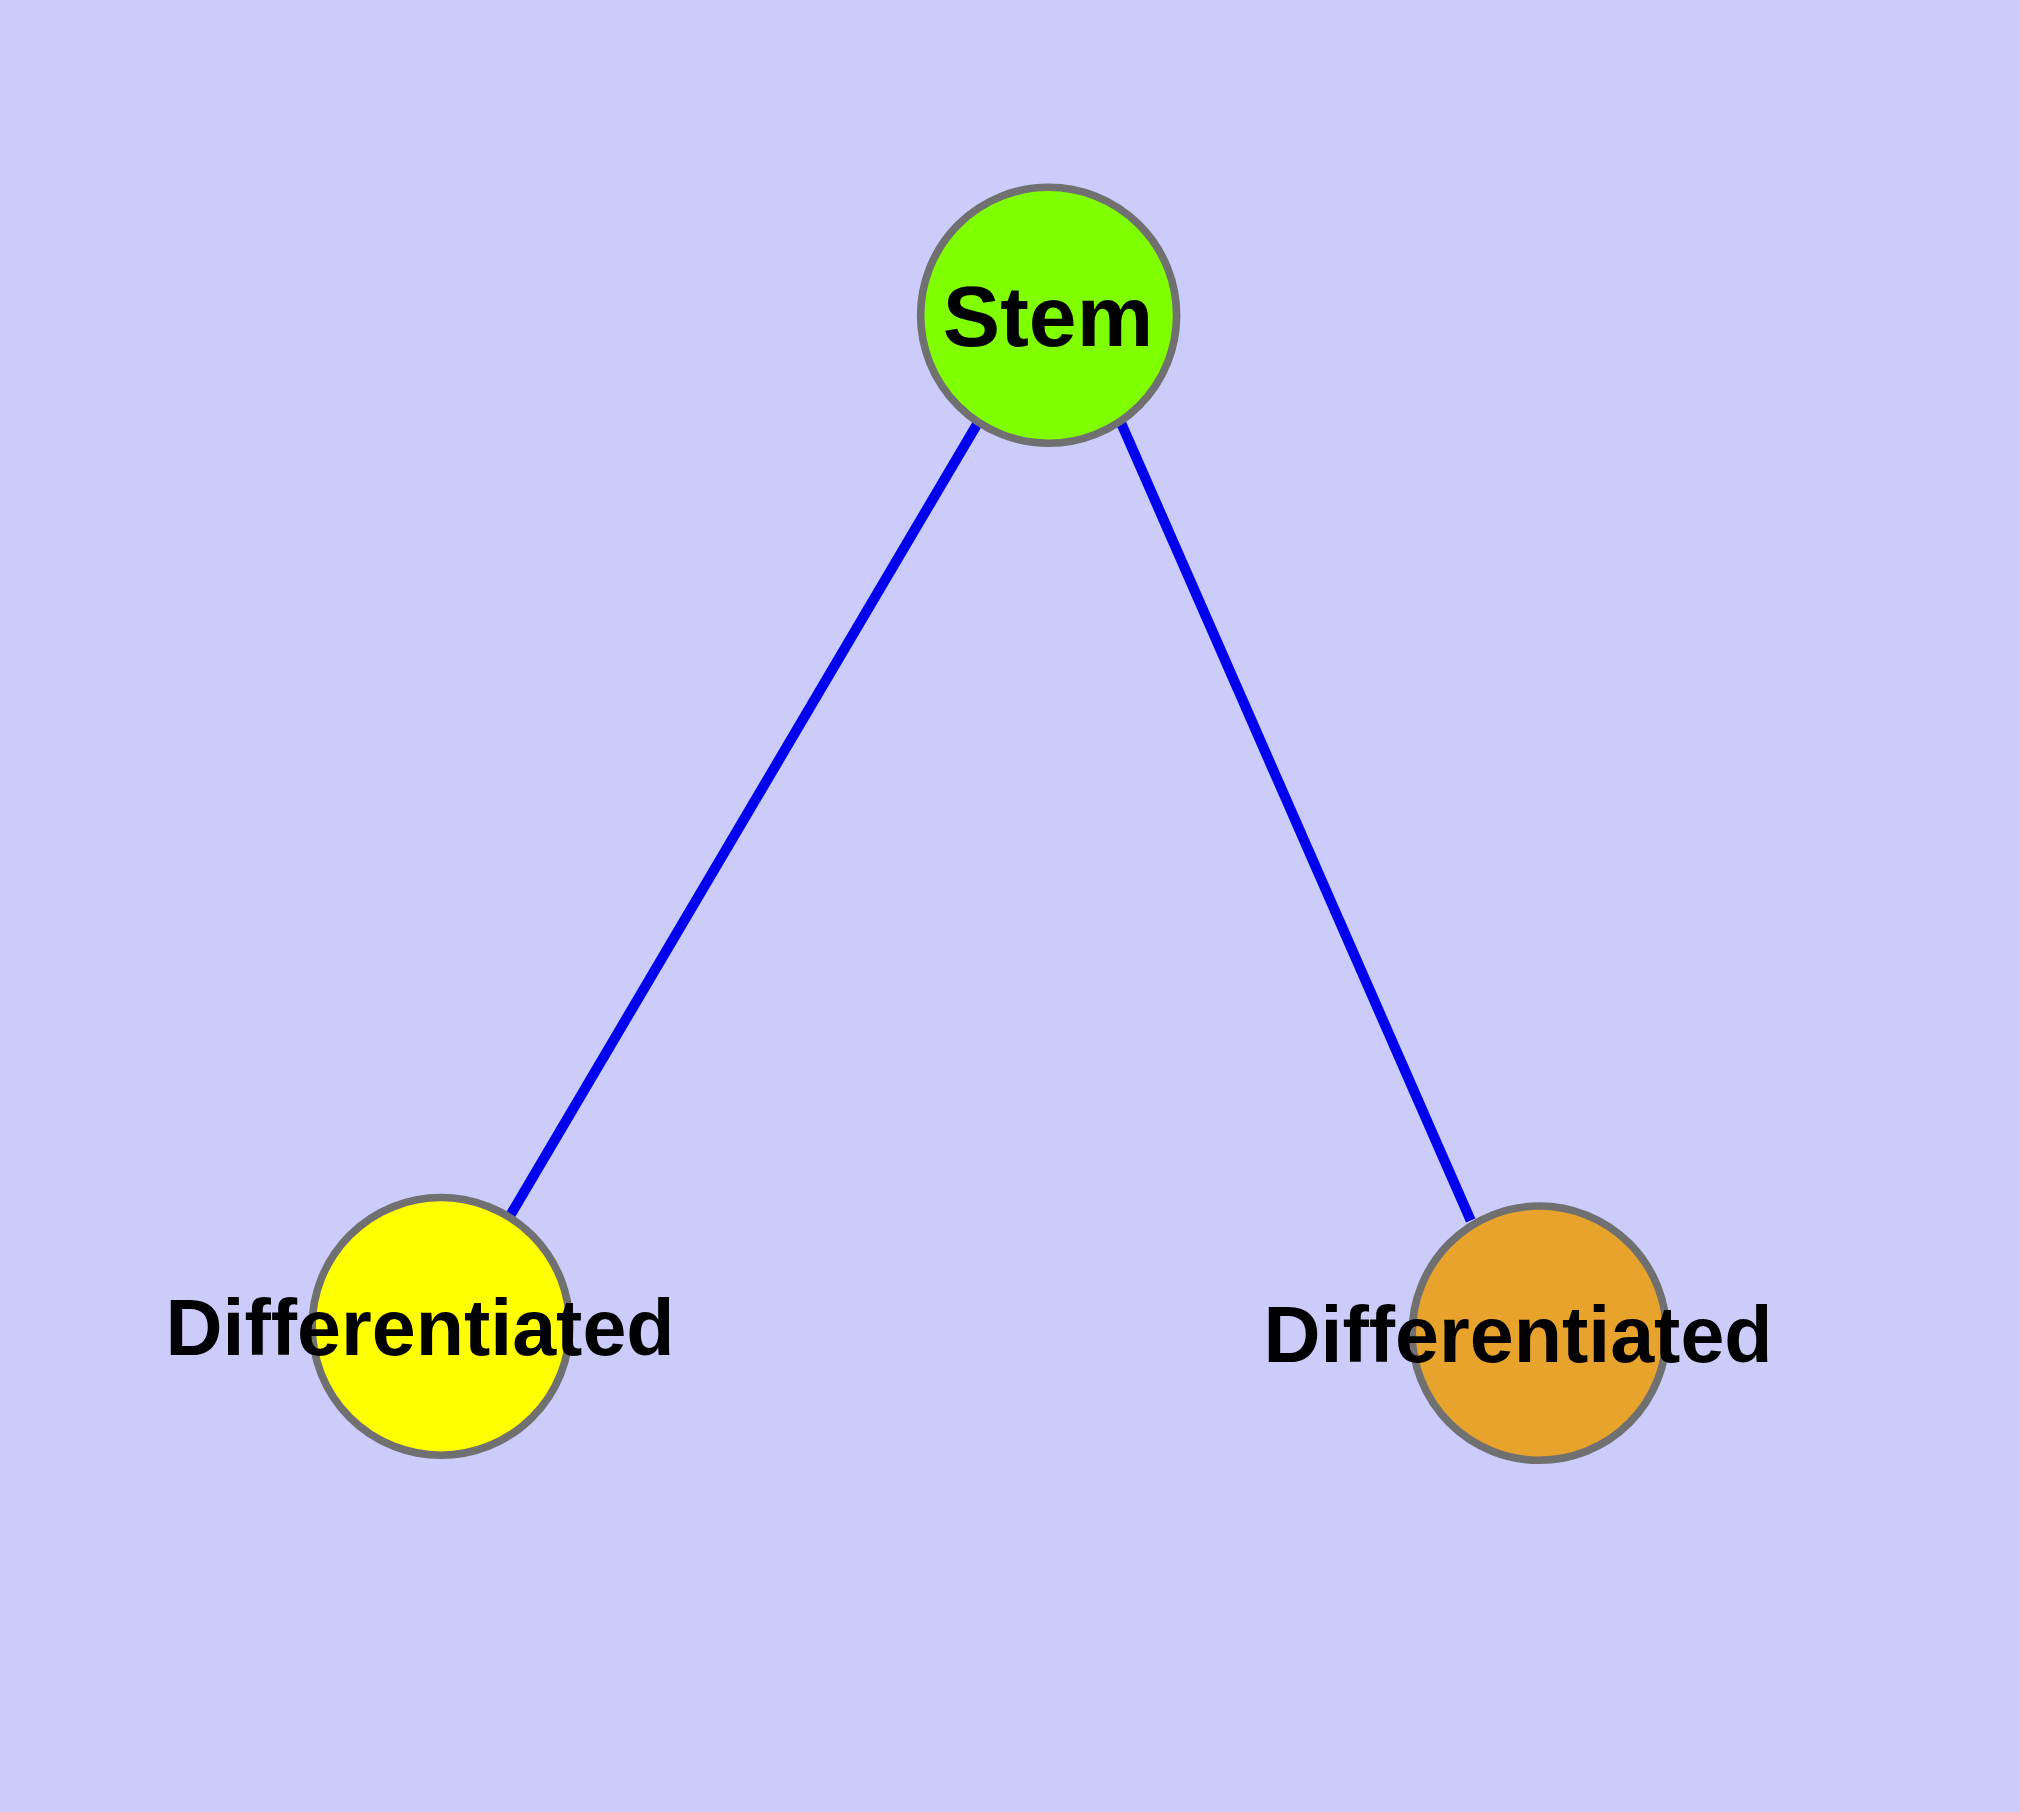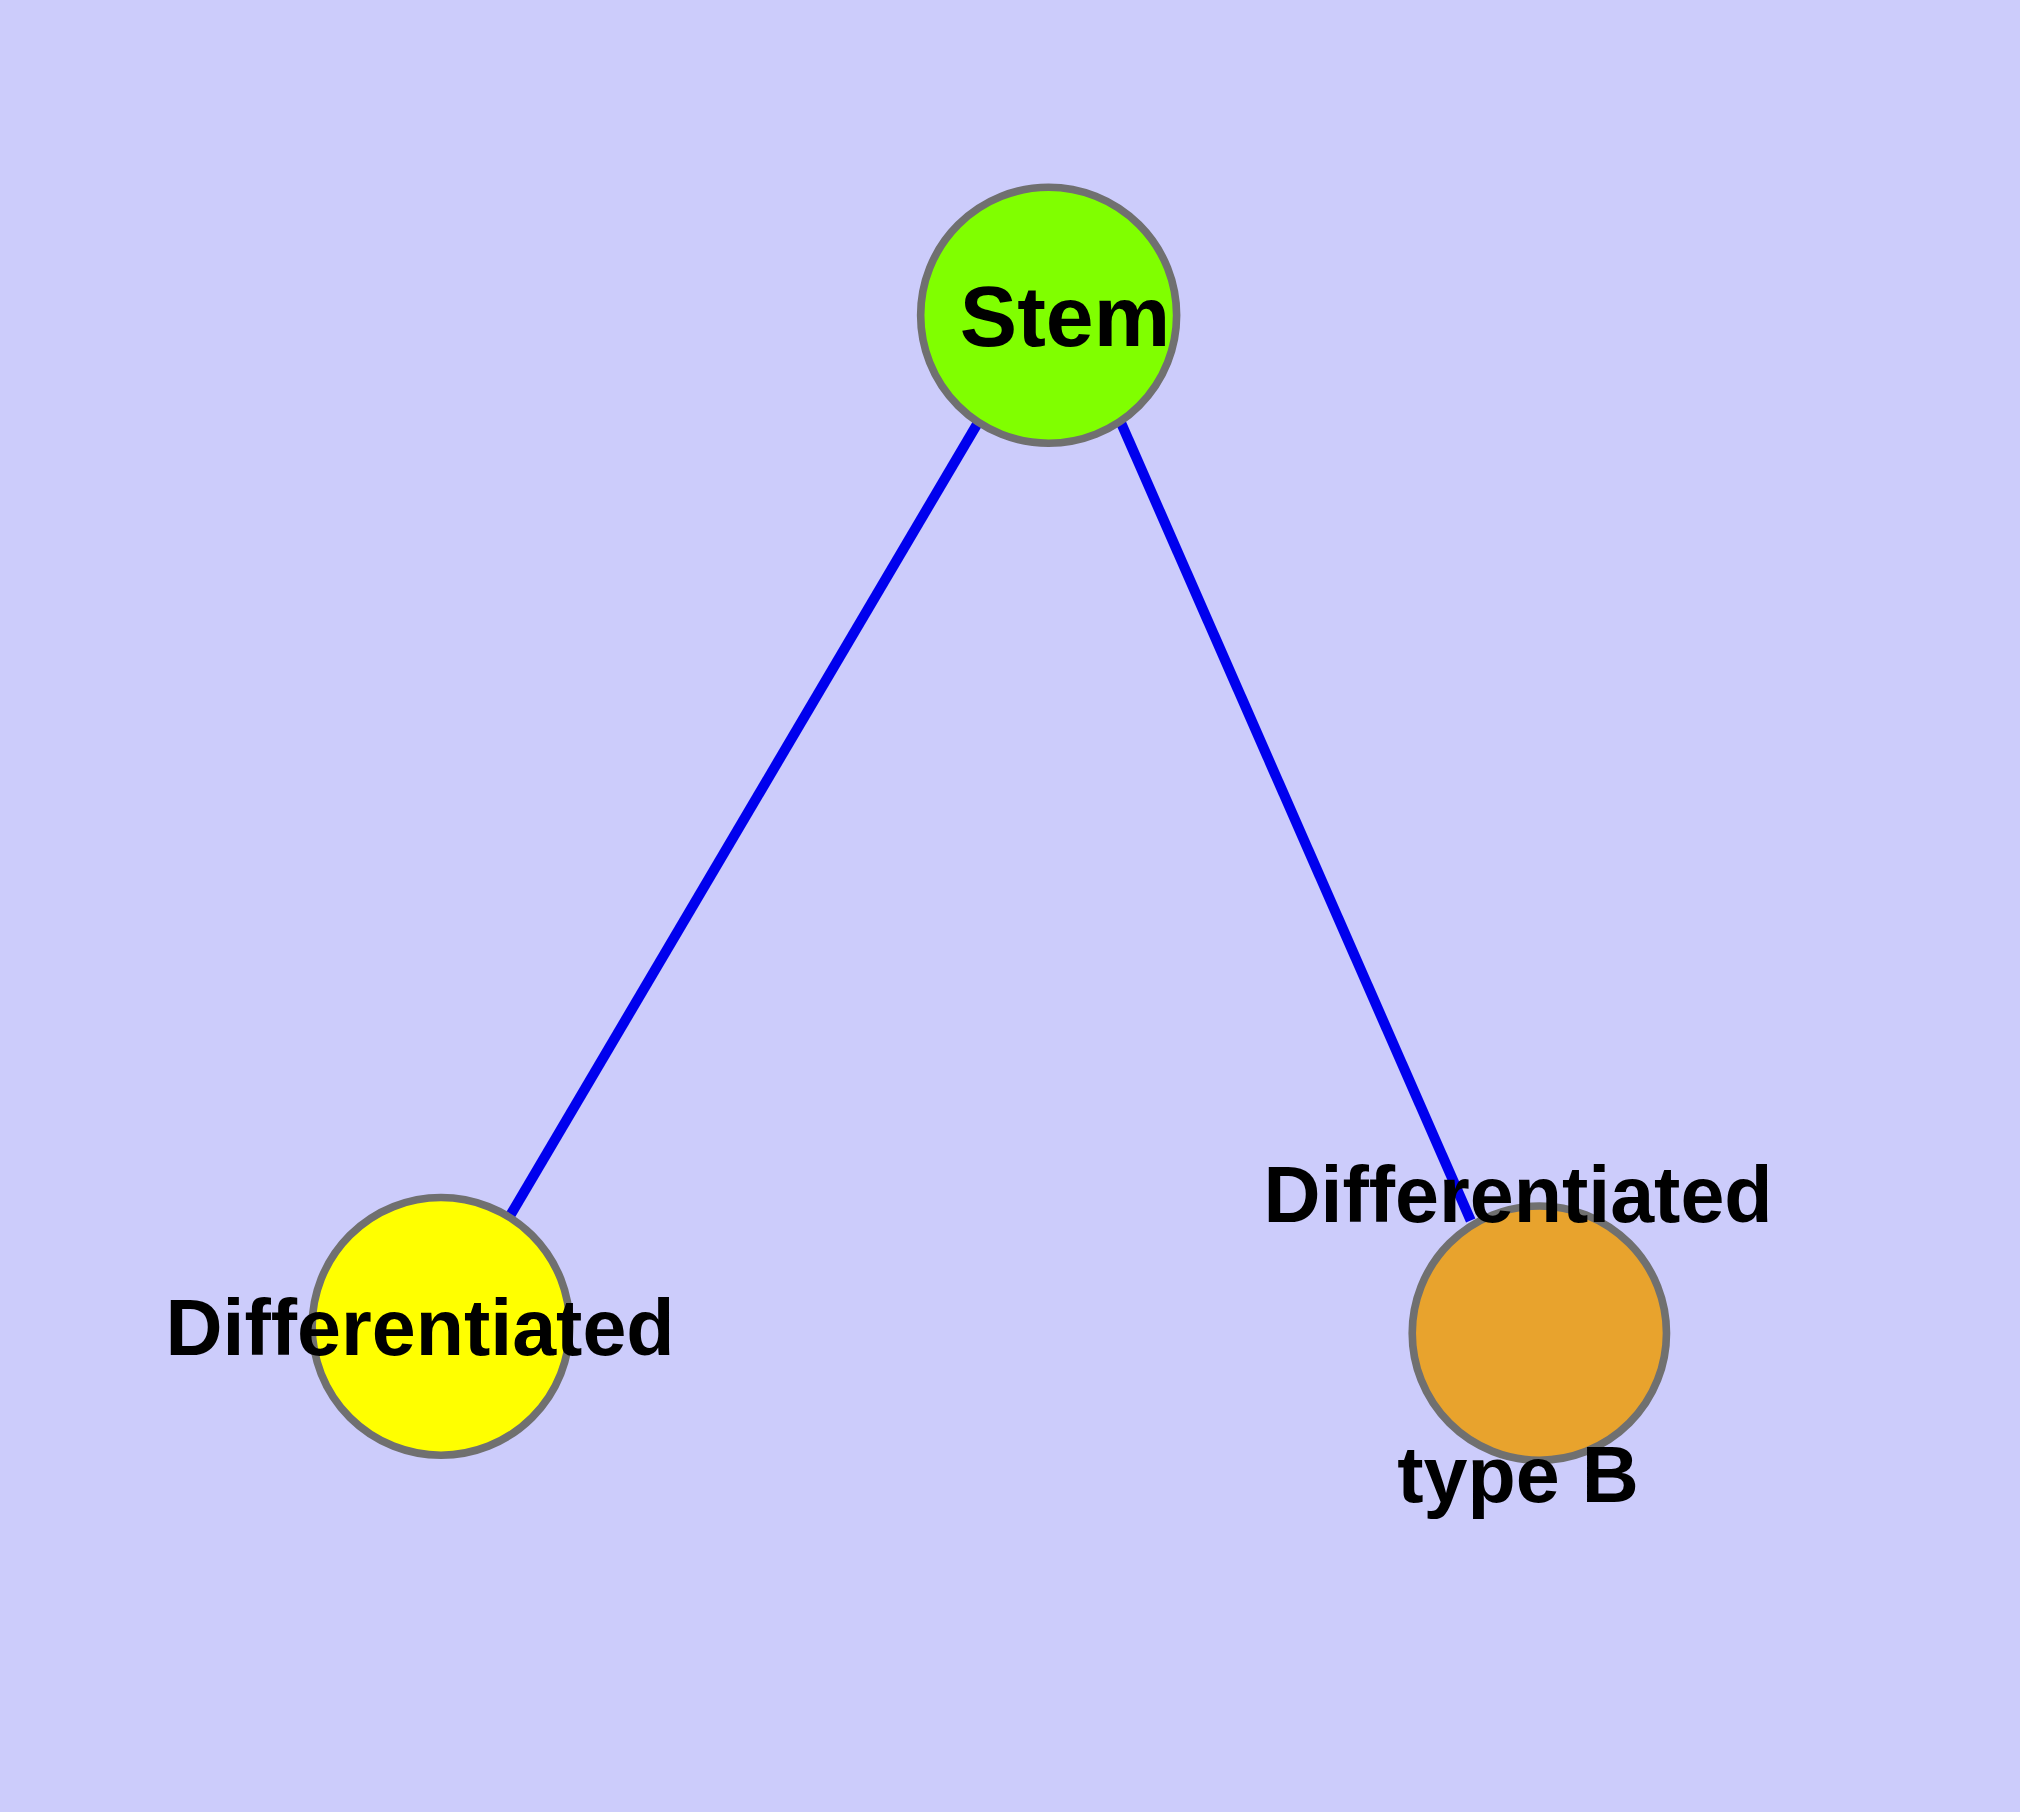--- a/index.html
+++ b/index.html
@@ -61,27 +61,26 @@
 
     <line id="edge-b" x1="1322" y1="498" x2="1735" y2="1440" stroke="#0000ee" stroke-width="12" stroke-linecap="butt"></line>
 
     <circle id="circle-stem" cx="1237" cy="372" r="151" fill="#80ff00" stroke="#707070" stroke-width="9"></circle>
 
     <circle id="circle-diff-a" cx="520" cy="1565" r="152" fill="#ffff00" stroke="#707070" stroke-width="9"></circle>
 
     <circle id="circle-diff-b" cx="1816" cy="1573" r="150" fill="#e8a32d" stroke="#707070" stroke-width="9"></circle>
   </svg>
 
-  <div class="node-label" id="label-stem" style="left: 1048px; top: 317px; font-size: 86px; margin-left: 17px;">
+  <div class="node-label" id="label-stem" style="left: 1048px; top: 317px; font-size: 86px;">
     <div>Stem</div>
   </div>
 
   <div class="node-label" id="label-diff-a" style="left: 420px; top: 1328px; font-size: 79px;">
     <div>Differentiated</div>
   </div>
 
   <div class="node-label" id="label-diff-b" style="left: 1518px; top: 1335px; font-size: 79px;">
     <div>Differentiated</div>
-    <div>type B</div>
   </div>
 
 </div>
 
 
 </body></html>

